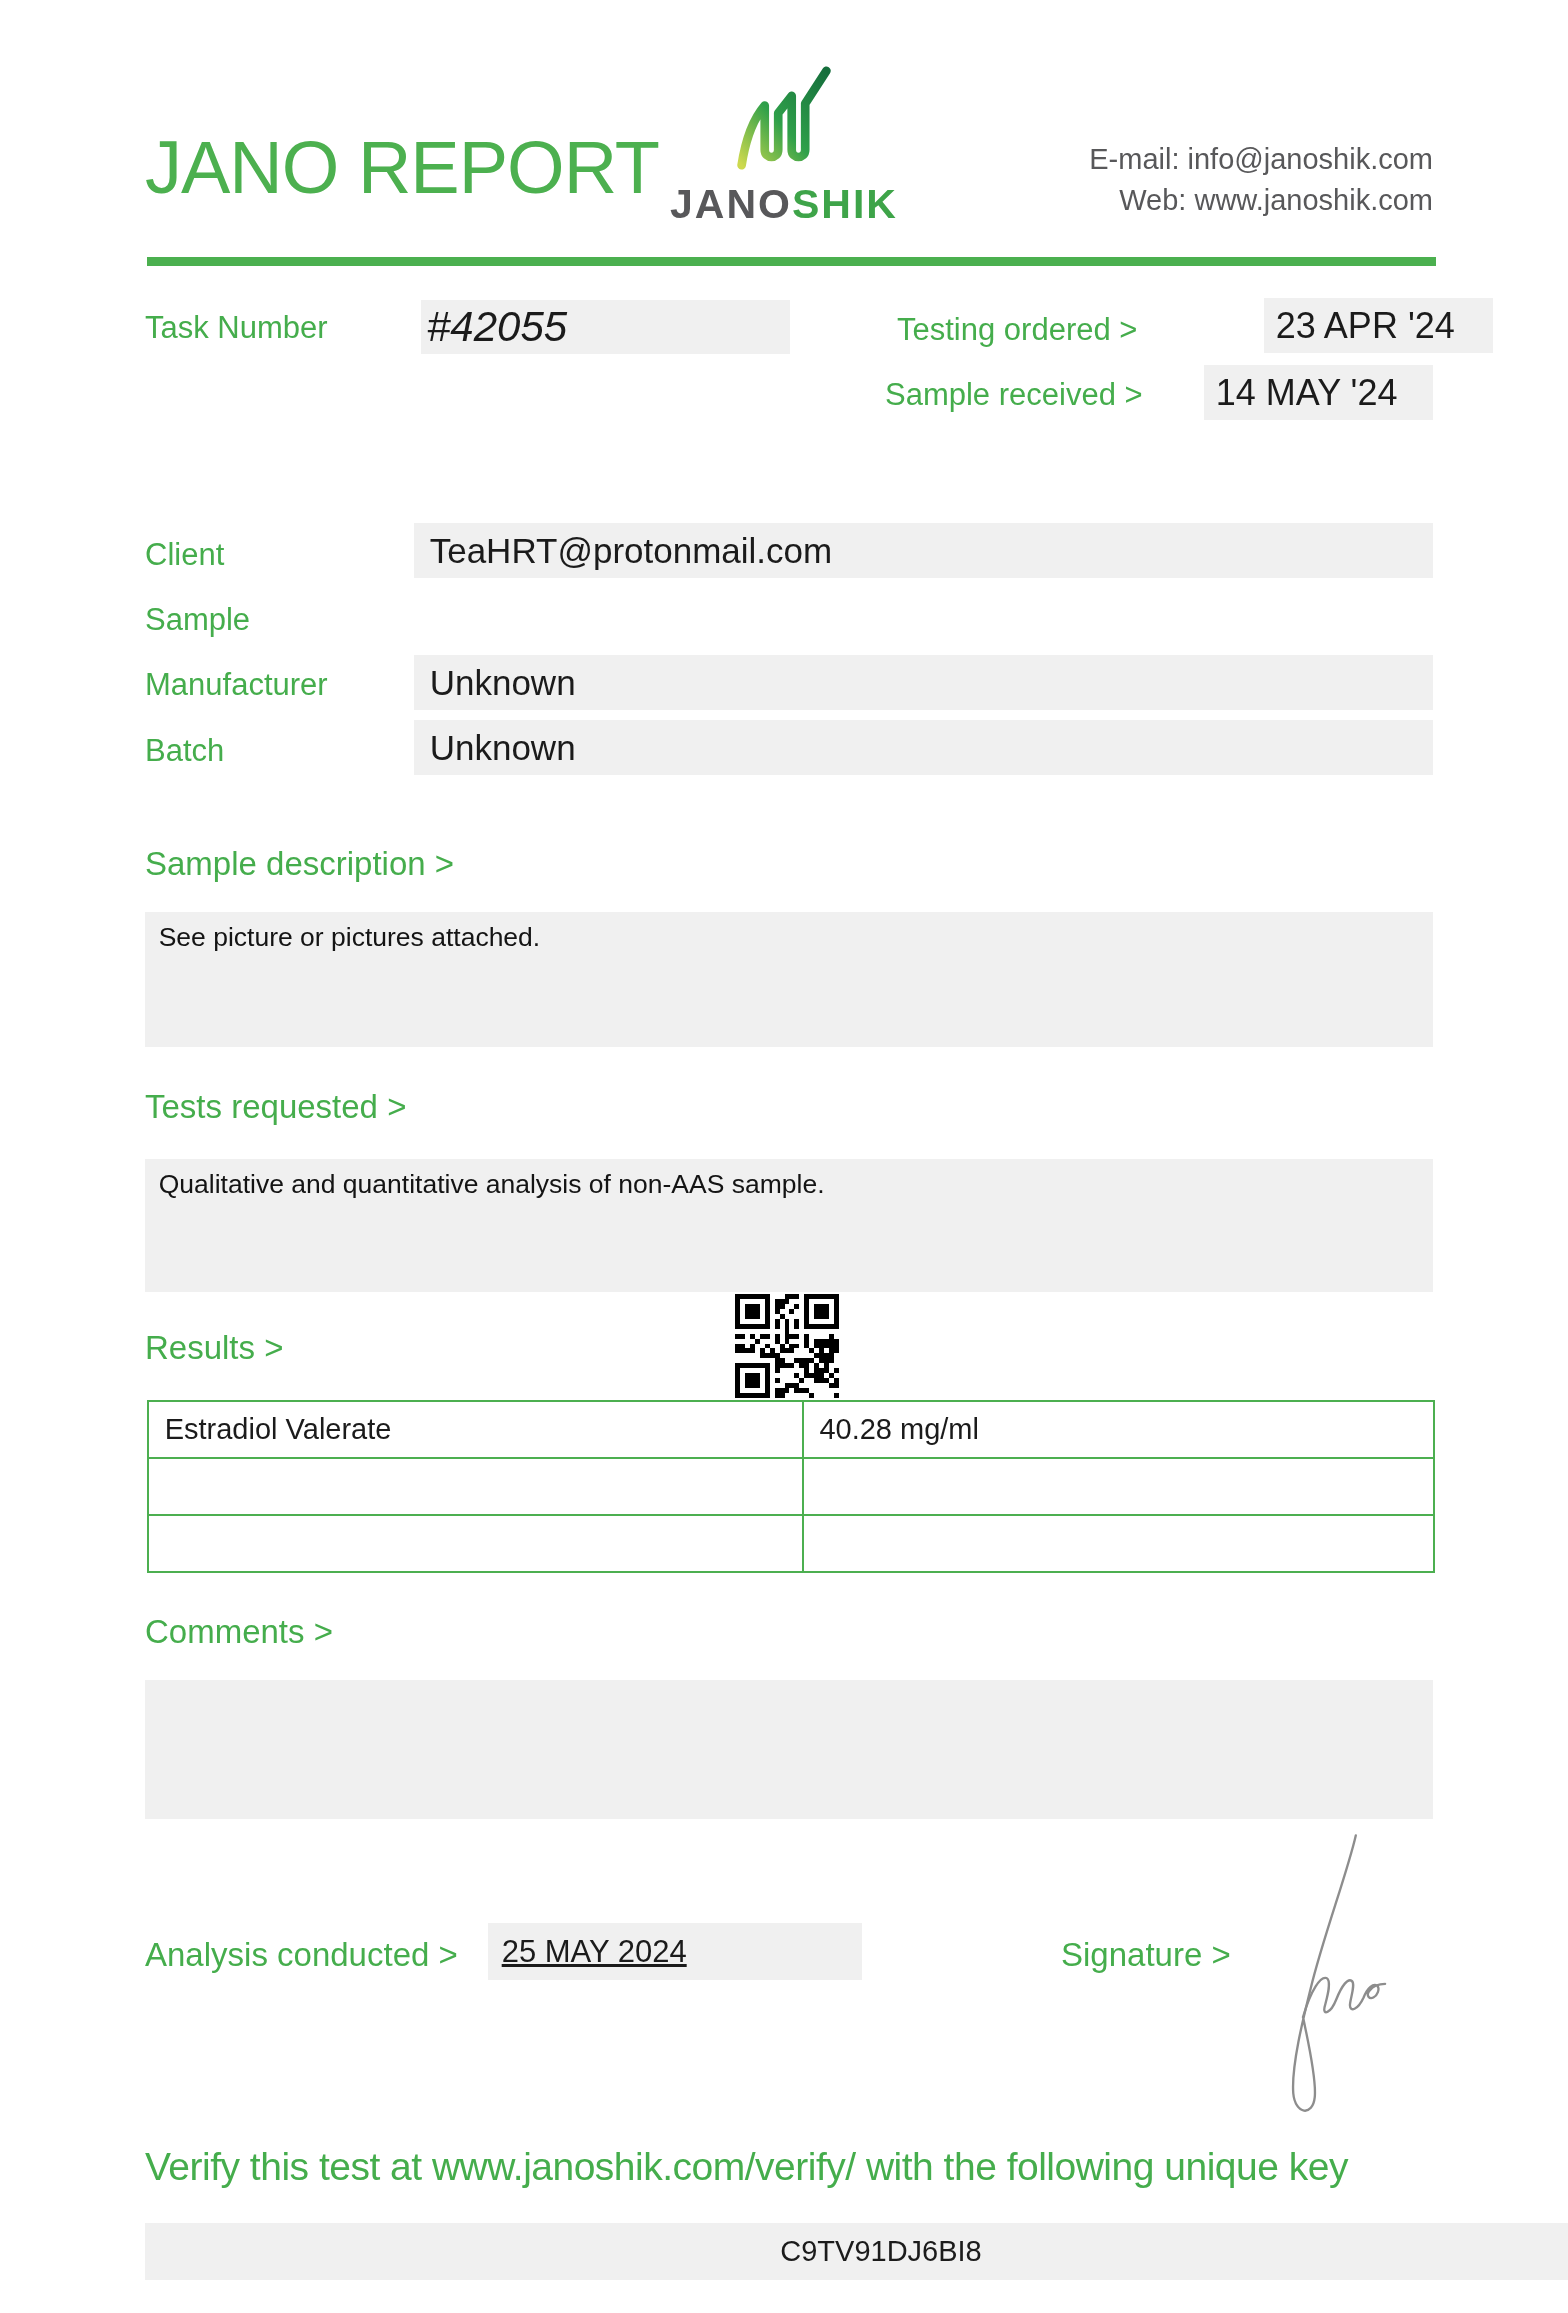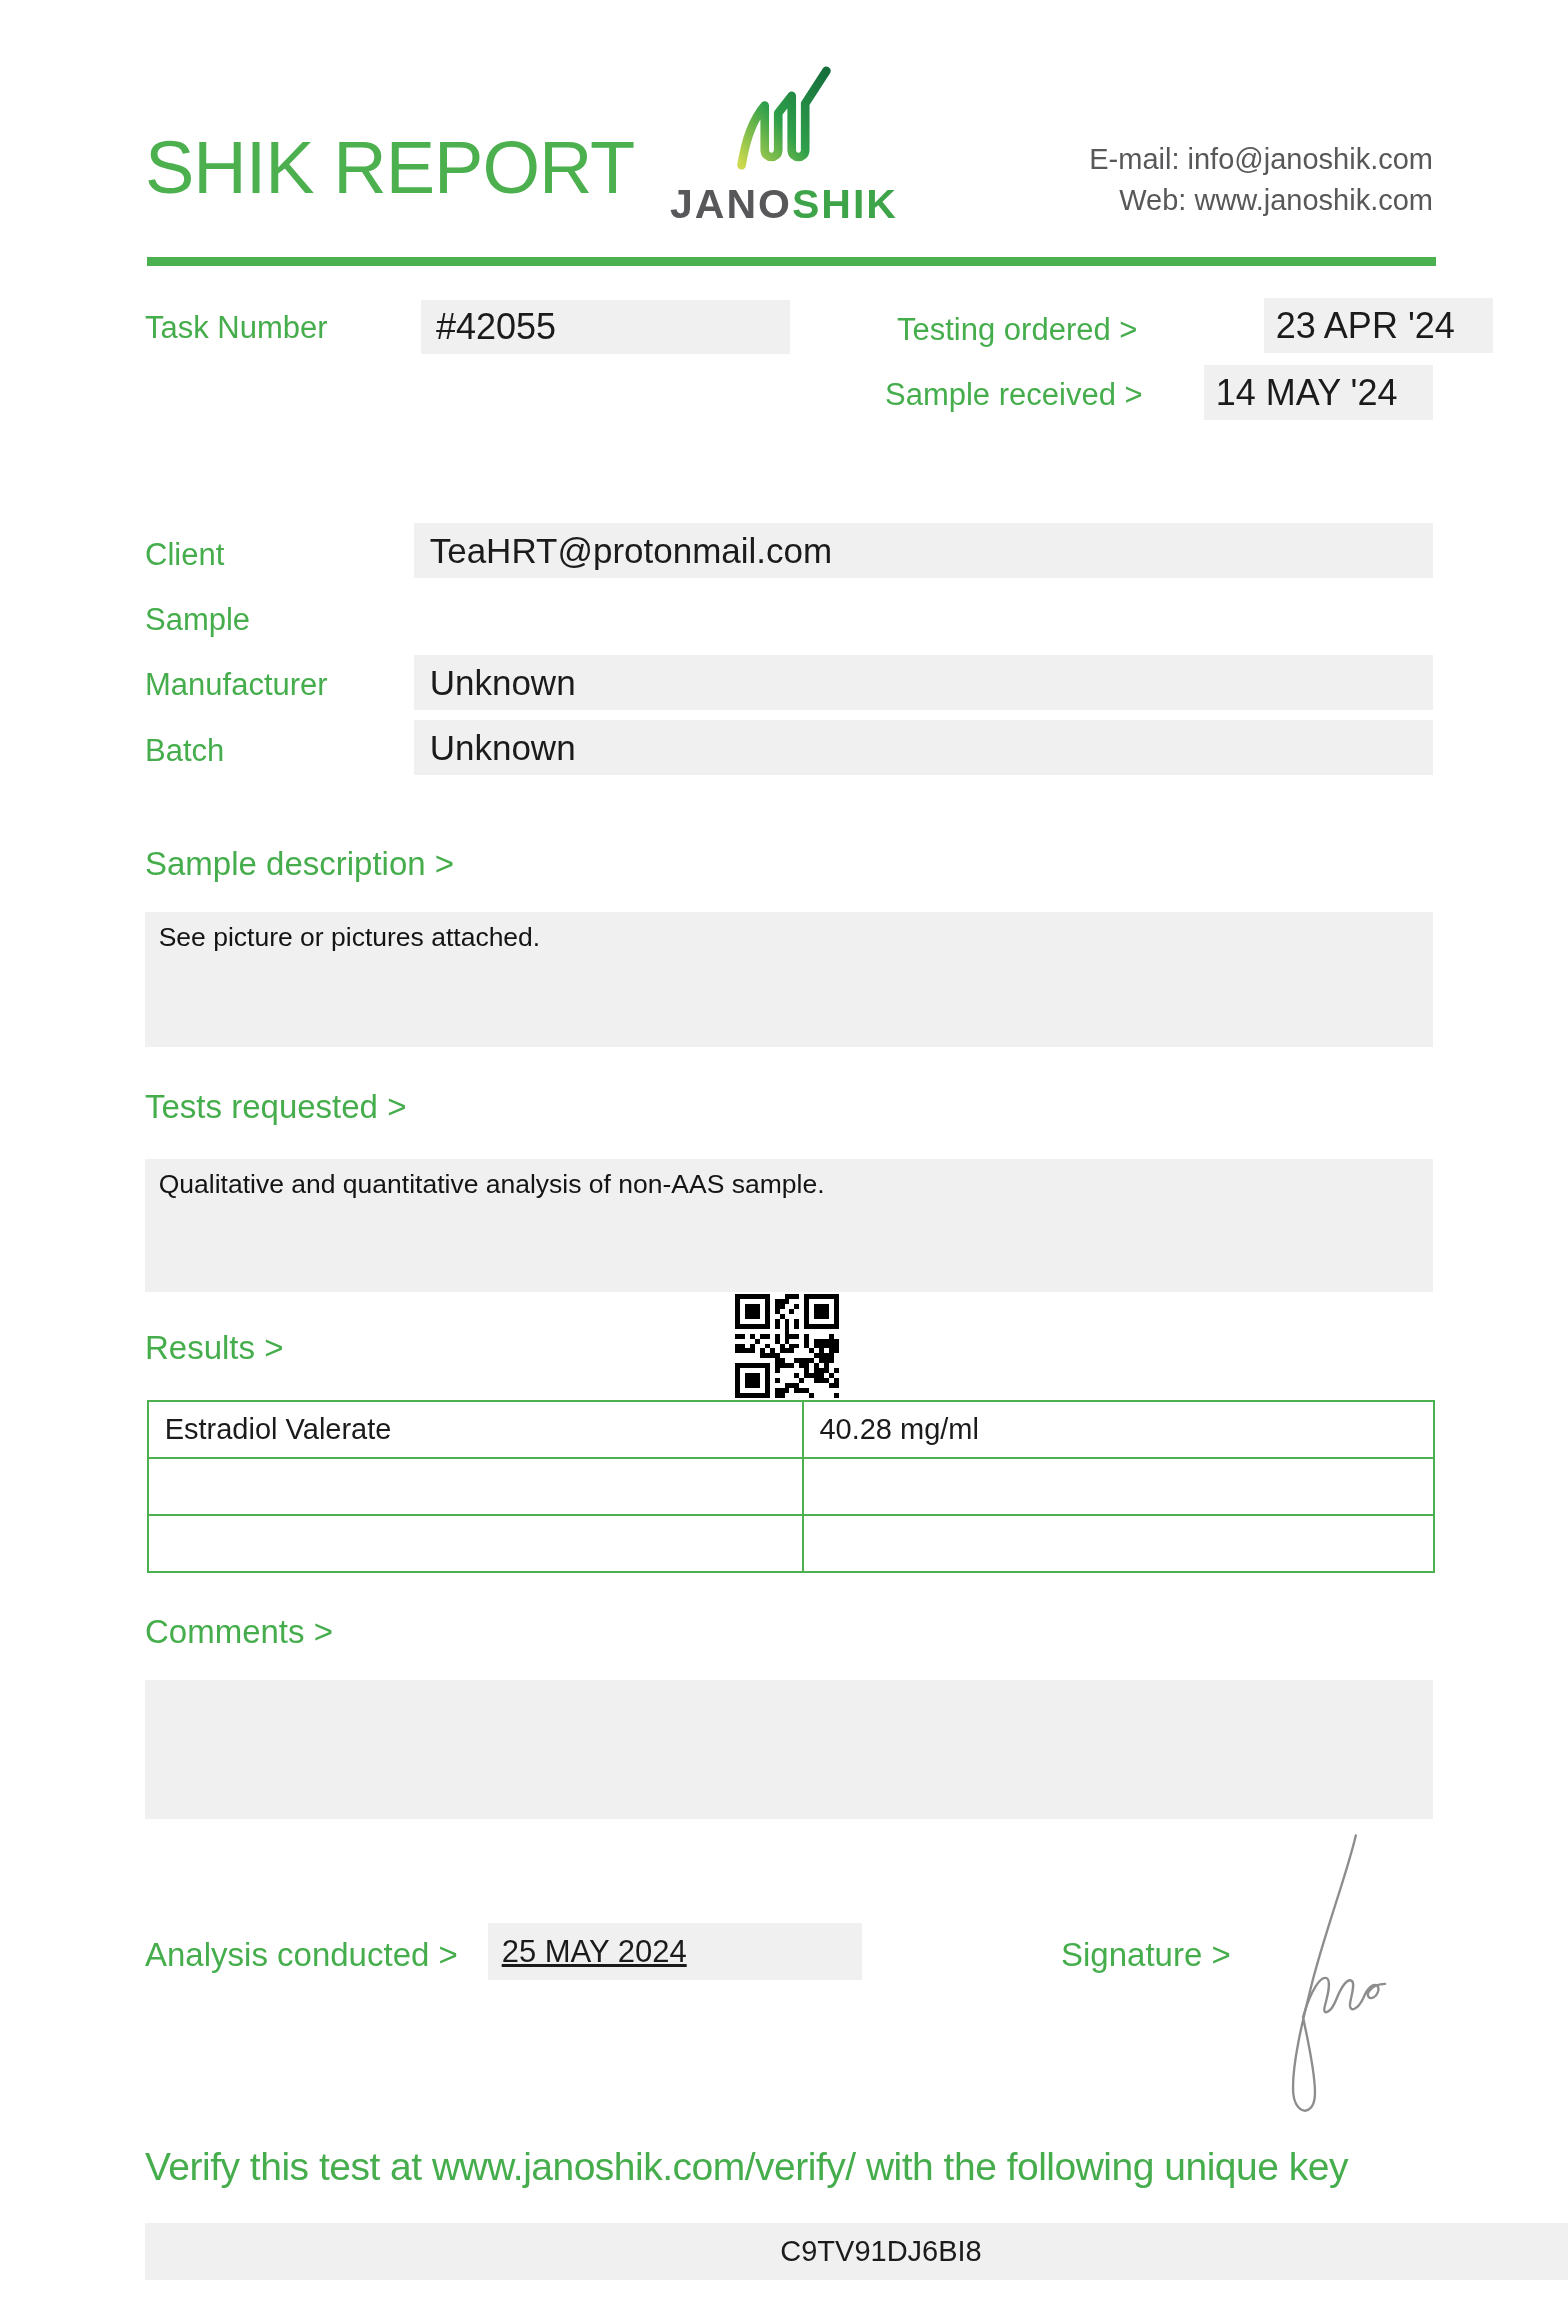--- a/index.html
+++ b/index.html
@@ -20,21 +20,21 @@
   
   .label{font-size:31px;color:#45ad4c;white-space:nowrap;}
   .valuebox{background:#f0f0f0;display:flex;align-items:center;}
   .valuebox span{white-space:nowrap;}
   .heading{font-size:33px;color:#45ad4c;white-space:nowrap;}
   .bigbox{left:145px;width:1288px;background:#f0f0f0;}
   .bigbox .boxtext{position:absolute;left:13.7px;top:9.8px;font-size:26.5px;color:#141414;}
   
   .task-label{left:145px;top:310px;}
   .task-box{left:421px;top:300px;width:369px;height:54px;}
-  .task-box span{margin-left:15px;font-size:36px;}
+  .task-box span{margin-left:6px;font-size:42px;font-style:italic;}
   .date-label-1{left:897px;top:312px;}
   .date-label-2{left:885px;top:377px;}
   .date-box{width:229px;height:55px;}
   .date-box span{margin-left:11.8px;font-size:36px;font-weight:500;}
   .date-box-1{left:1264px;top:298px;}
   .date-box-2{left:1204px;top:365px;}
   
   .field-label{left:145px;}
   .field-box{left:414px;width:1019px;height:55px;}
   .field-box span{margin-left:15.7px;font-size:35px;}
@@ -50,21 +50,21 @@
   .verify{left:145px;top:2145px;width:1288px;font-size:39px;letter-spacing:-0.5px;color:#45ad4c;white-space:nowrap;}
   .keybox{left:145px;top:2223px;width:1472px;height:57px;justify-content:center;}
   .keybox span{font-size:29px;}
   .qr{left:735px;top:1294px;}
 </style>
 </head>
 <body>
 
 <div class="page">
 
-  <div class="abs title">SHIK REPORT</div>
+  <div class="abs title">JANO REPORT</div>
 
   <div class="abs logo">
     <svg width="98" height="106" viewBox="0 0 100 110">
       <defs>
         <linearGradient id="lg" x1="0" y1="1" x2="1" y2="0">
           <stop offset="0" stop-color="#cdd94e"></stop>
           <stop offset="0.45" stop-color="#2fa04a"></stop>
           <stop offset="1" stop-color="#156e3c"></stop>
         </linearGradient>
       </defs>

